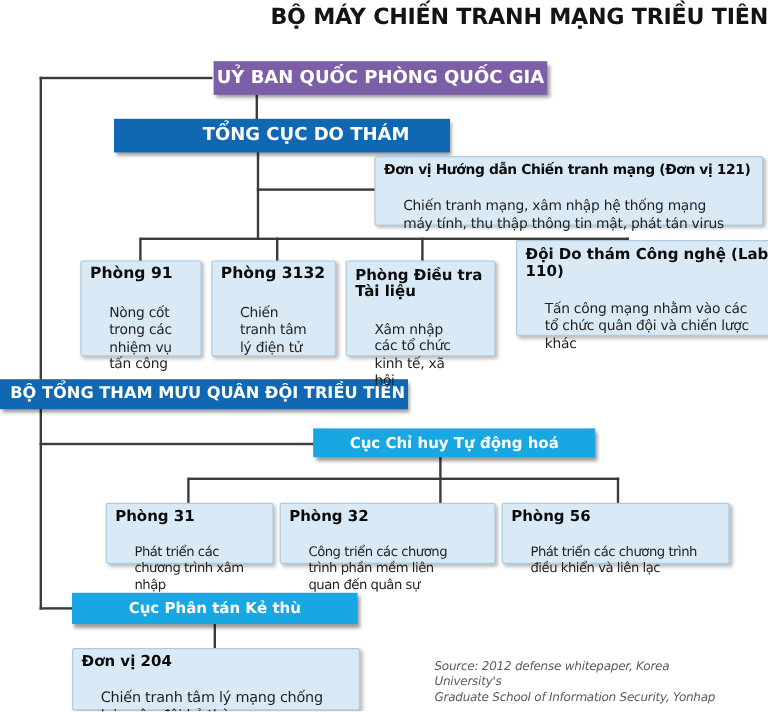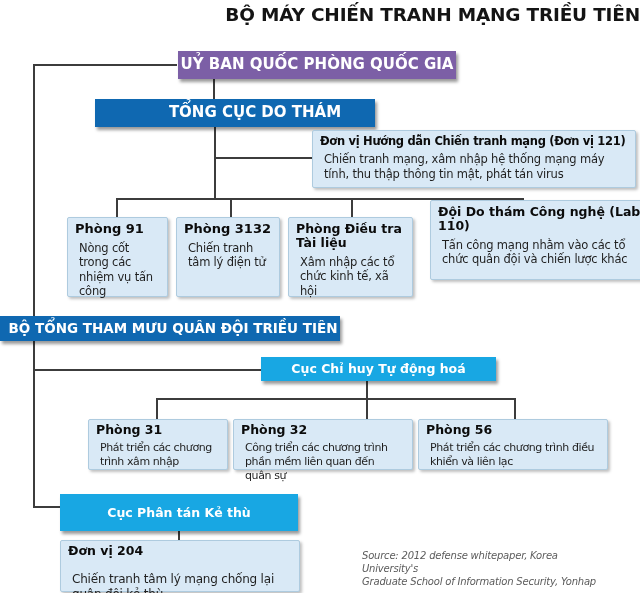--- a/index.html
+++ b/index.html
@@ -20,27 +20,27 @@
     box-shadow:2px 3px 3px rgba(0,0,0,0.40);
     line-height:1.05;white-space:nowrap;
   }
   .purple{background:#7c5fa6;}
   .blue{background:#0f68b1;padding-left:40px;}
   .cyan{background:#18a7e3;}
   .hdr-ndc{left:178px;top:51px;width:278px;height:28px;font-size:15px;align-items:center;}
   .hdr-rgb{left:95px;top:99px;width:240px;height:28px;font-size:15px;}
   .hdr-gsd{left:0;top:316px;width:340px;height:25px;font-size:13.5px;justify-content:center;padding-left:6px;box-sizing:border-box;}
   .hdr-auto{left:261px;top:357px;width:235px;height:24px;font-size:12.5px;}
-  .hdr-enemy{left:60px;top:494px;width:238px;height:37px;font-size:12.5px;text-align:right;}
+  .hdr-enemy{left:60px;top:494px;width:238px;height:26px;font-size:12.5px;text-align:right;}
   .box{
     position:absolute;background:#d9e9f6;border:1px solid #aecbdf;border-radius:2px;
     padding:4px 7px;box-sizing:border-box;box-shadow:2px 2px 3px rgba(0,0,0,0.25);
   }
   .box h3{margin:0 0 2px 0;font-size:13px;line-height:1.15;color:#0b0b0b;}
-  .box p{margin:4px;font-size:11.5px;line-height:1.25;color:#1f1f1f;letter-spacing:-0.2px;}
+  .box p{margin:16px;font-size:11.5px;line-height:1.25;color:#1f1f1f;letter-spacing:-0.2px;}
   .box-121{left:312px;top:130px;width:324px;height:58px;}
   .box-121 h3{font-size:11.5px;letter-spacing:-0.3px;white-space:nowrap;}
   .box-121 p{font-size:11.5px;}
   .box-91{left:67px;top:217px;width:101px;height:80px;}
   .box-3132{left:176px;top:217px;width:104px;height:80px;}
   .box-doc{left:288px;top:217px;width:125px;height:80px;}
   .box-doc h3{font-size:12.5px;}
   .box-lab{left:430px;top:200px;width:228px;height:80px;}
   .box-lab h3{font-size:12.5px;}
   .row2 h3{font-size:12.5px;margin-bottom:1px;}

